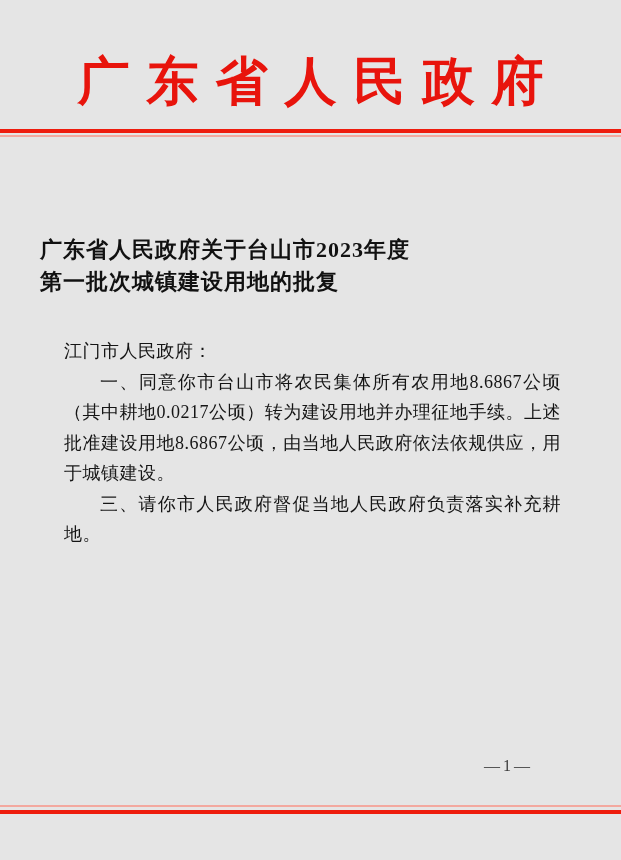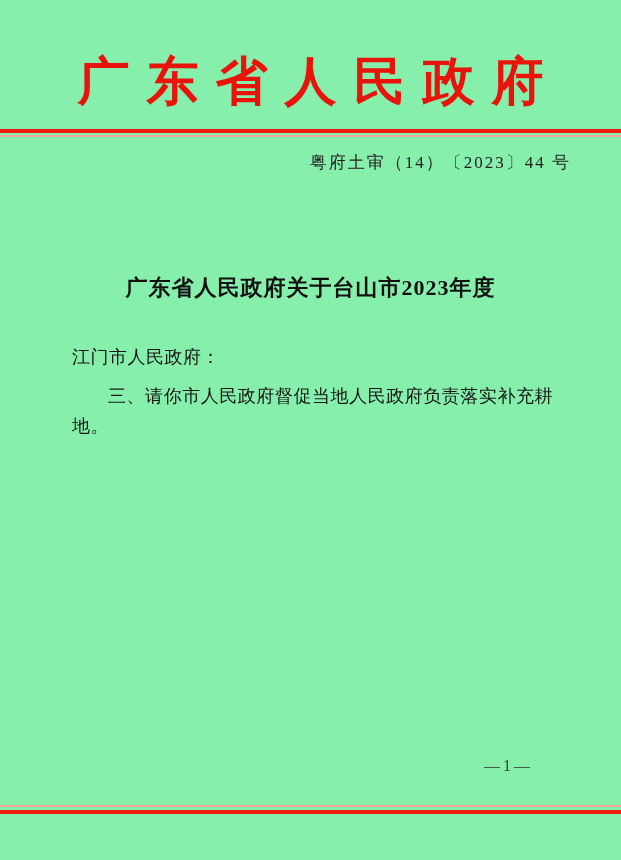--- a/index.html
+++ b/index.html
@@ -5,21 +5,21 @@
   html, body {
     margin: 0;
     padding: 0;
     background: #ffffff;
   }
   .page {
     position: relative;
     width: 621px;
     height: 860px;
     margin: 0 auto;
-    background: #86efac;
+    background: #e5e5e5;
     font-family: "Liberation Serif", "DejaVu Serif", serif;
     color: #1a1a1a;
     overflow: hidden;
   }
   .org-name {
     margin: 54px 0 0 0;
     text-align: center;
     font-size: 52px;
     line-height: 56px;
     font-weight: bold;
@@ -41,38 +41,38 @@
   .doc-number {
     margin: 14px 50px 0 0;
     text-align: right;
     font-size: 17px;
     line-height: 24px;
     letter-spacing: 2px;
     color: #222222;
   }
   .doc-title {
     margin: 97px 40px 0 40px;
-    text-align: center;
+    text-align: left;
     font-size: 22px;
     line-height: 32px;
     font-weight: bold;
     letter-spacing: 1px;
     color: #111111;
   }
   .body-text {
     margin: 38px 60px 0 64px;
     font-size: 18px;
     line-height: 30.5px;
     letter-spacing: 0.5px;
     text-align: justify;
     text-justify: inter-character;
     color: #151515;
   }
   .body-text p {
-    margin: 8px;
+    margin: 0;
     padding: 0;
   }
   .body-text p.indent {
     text-indent: 2em;
   }
   .page-number {
     position: absolute;
     top: 757px;
     right: 88px;
     font-size: 16px;
@@ -98,28 +98,29 @@
 </head>
 <body>
 
 <div class="page">
 
   <div class="org-name">广东省人民政府</div>
 
   <div class="rule-top-thick"></div>
   <div class="rule-top-thin"></div>
 
-  <div class="doc-number">粤府土审（14）〔2023〕44 号</div>
 
   <div class="doc-title">
     <span>广东省人民政府关于台山市2023年度</span><br>
+    <span>第一批次城镇建设用地的批复</span>
   </div>
 
   <div class="body-text">
     <p>江门市人民政府：</p>
+    <p class="indent">一、同意你市台山市将农民集体所有农用地8.6867公顷（其中耕地0.0217公顷）转为建设用地并办理征地手续。上述批准建设用地8.6867公顷，由当地人民政府依法依规供应，用于城镇建设。</p>
     <p class="indent">三、请你市人民政府督促当地人民政府负责落实补充耕地。</p>
   </div>
 
   <div class="page-number">—1—</div>
 
   <div class="rule-bottom-wrap">
     <div class="rule-bottom-thin"></div>
     <div class="rule-bottom-thick"></div>
   </div>
 

